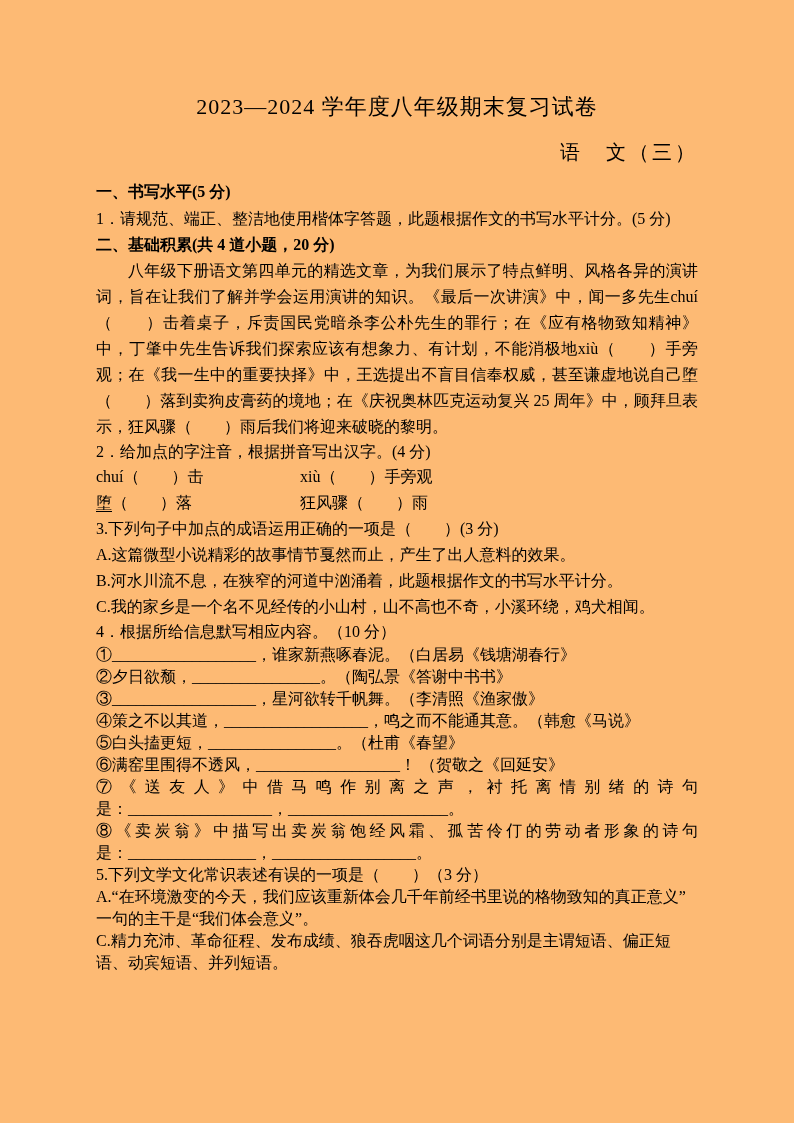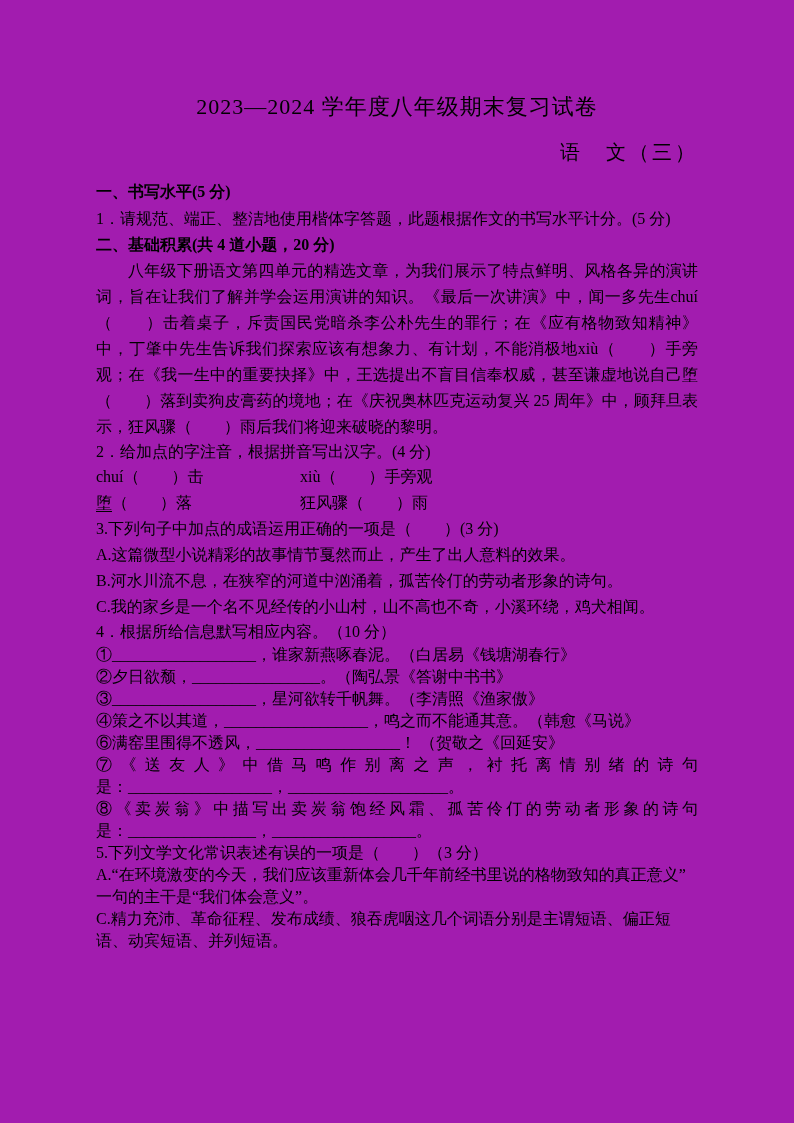--- a/index.html
+++ b/index.html
@@ -1,18 +1,18 @@
 <!DOCTYPE html>
 <html lang="zh"><head>
 <meta charset="utf-8">
 <style>
   html,body { margin:0; padding:0; background:#ffffff; }
   .page {
     width:794px; height:1123px;
-    background:#a21caf;
+    background:#fdba74;
     color:#000000;
     font-family:"Liberation Serif","DejaVu Serif",serif;
     overflow:hidden;
     position:relative;
   }
   .content { padding:92px 96px 0 96px; }
   .title {
     text-align:center;
     font-size:22px; line-height:30px;
     letter-spacing:1px;
@@ -62,28 +62,29 @@
       <span class="c1">chuí（　　）击</span>
       <span class="c2">xiù（　　）手旁观</span>
     </div>
     <div class="pair s26">
       <span class="c1"><span class="ul">堕</span><span>（　　）落</span></span>
       <span class="c2">狂风骤（　　）雨</span>
     </div>
 
     <div class="line s26">3.下列句子中加点的成语运用正确的一项是（　　）(3 分)</div>
     <div class="line s26">A.这篇微型小说精彩的故事情节戛然而止，产生了出人意料的效果。</div>
-    <div class="line s26">B.河水川流不息，在狭窄的河道中汹涌着，孤苦伶仃的劳动者形象的诗句。</div>
+    <div class="line s26">B.河水川流不息，在狭窄的河道中汹涌着，此题根据作文的书写水平计分。</div>
     <div class="line s26">C.我的家乡是一个名不见经传的小山村，山不高也不奇，小溪环绕，鸡犬相闻。</div>
 
     <div class="line s24">4．根据所给信息默写相应内容。（10 分）</div>
     <div class="line s22">①__________________，谁家新燕啄春泥。（白居易《钱塘湖春行》</div>
     <div class="line s22">②夕日欲颓，________________。（陶弘景《答谢中书书》</div>
     <div class="line s22">③__________________，星河欲转千帆舞。（李清照《渔家傲》</div>
     <div class="line s22">④策之不以其道，__________________，鸣之而不能通其意。（韩愈《马说》</div>
+    <div class="line s22">⑤白头搕更短，________________。（杜甫《春望》</div>
     <div class="line s22">⑥满窑里围得不透风，__________________！ （贺敬之《回延安》</div>
     <div class="line s22 spread">⑦《送友人》中借马鸣作别离之声，衬托离情别绪的诗句</div>
     <div class="line s22">是：__________________，____________________。</div>
     <div class="line s22 spread">⑧《卖炭翁》中描写出卖炭翁饱经风霜、孤苦伶仃的劳动者形象的诗句</div>
     <div class="line s22">是：________________，__________________。</div>
 
     <div class="line s22">5.下列文学文化常识表述有误的一项是（　　）（3 分）</div>
     <div class="line s22">A.“在环境激变的今天，我们应该重新体会几千年前经书里说的格物致知的真正意义”一句的主干是“我们体会意义”。</div>
     <div class="line s22">C.精力充沛、革命征程、发布成绩、狼吞虎咽这几个词语分别是主谓短语、偏正短语、动宾短语、并列短语。</div>
 

